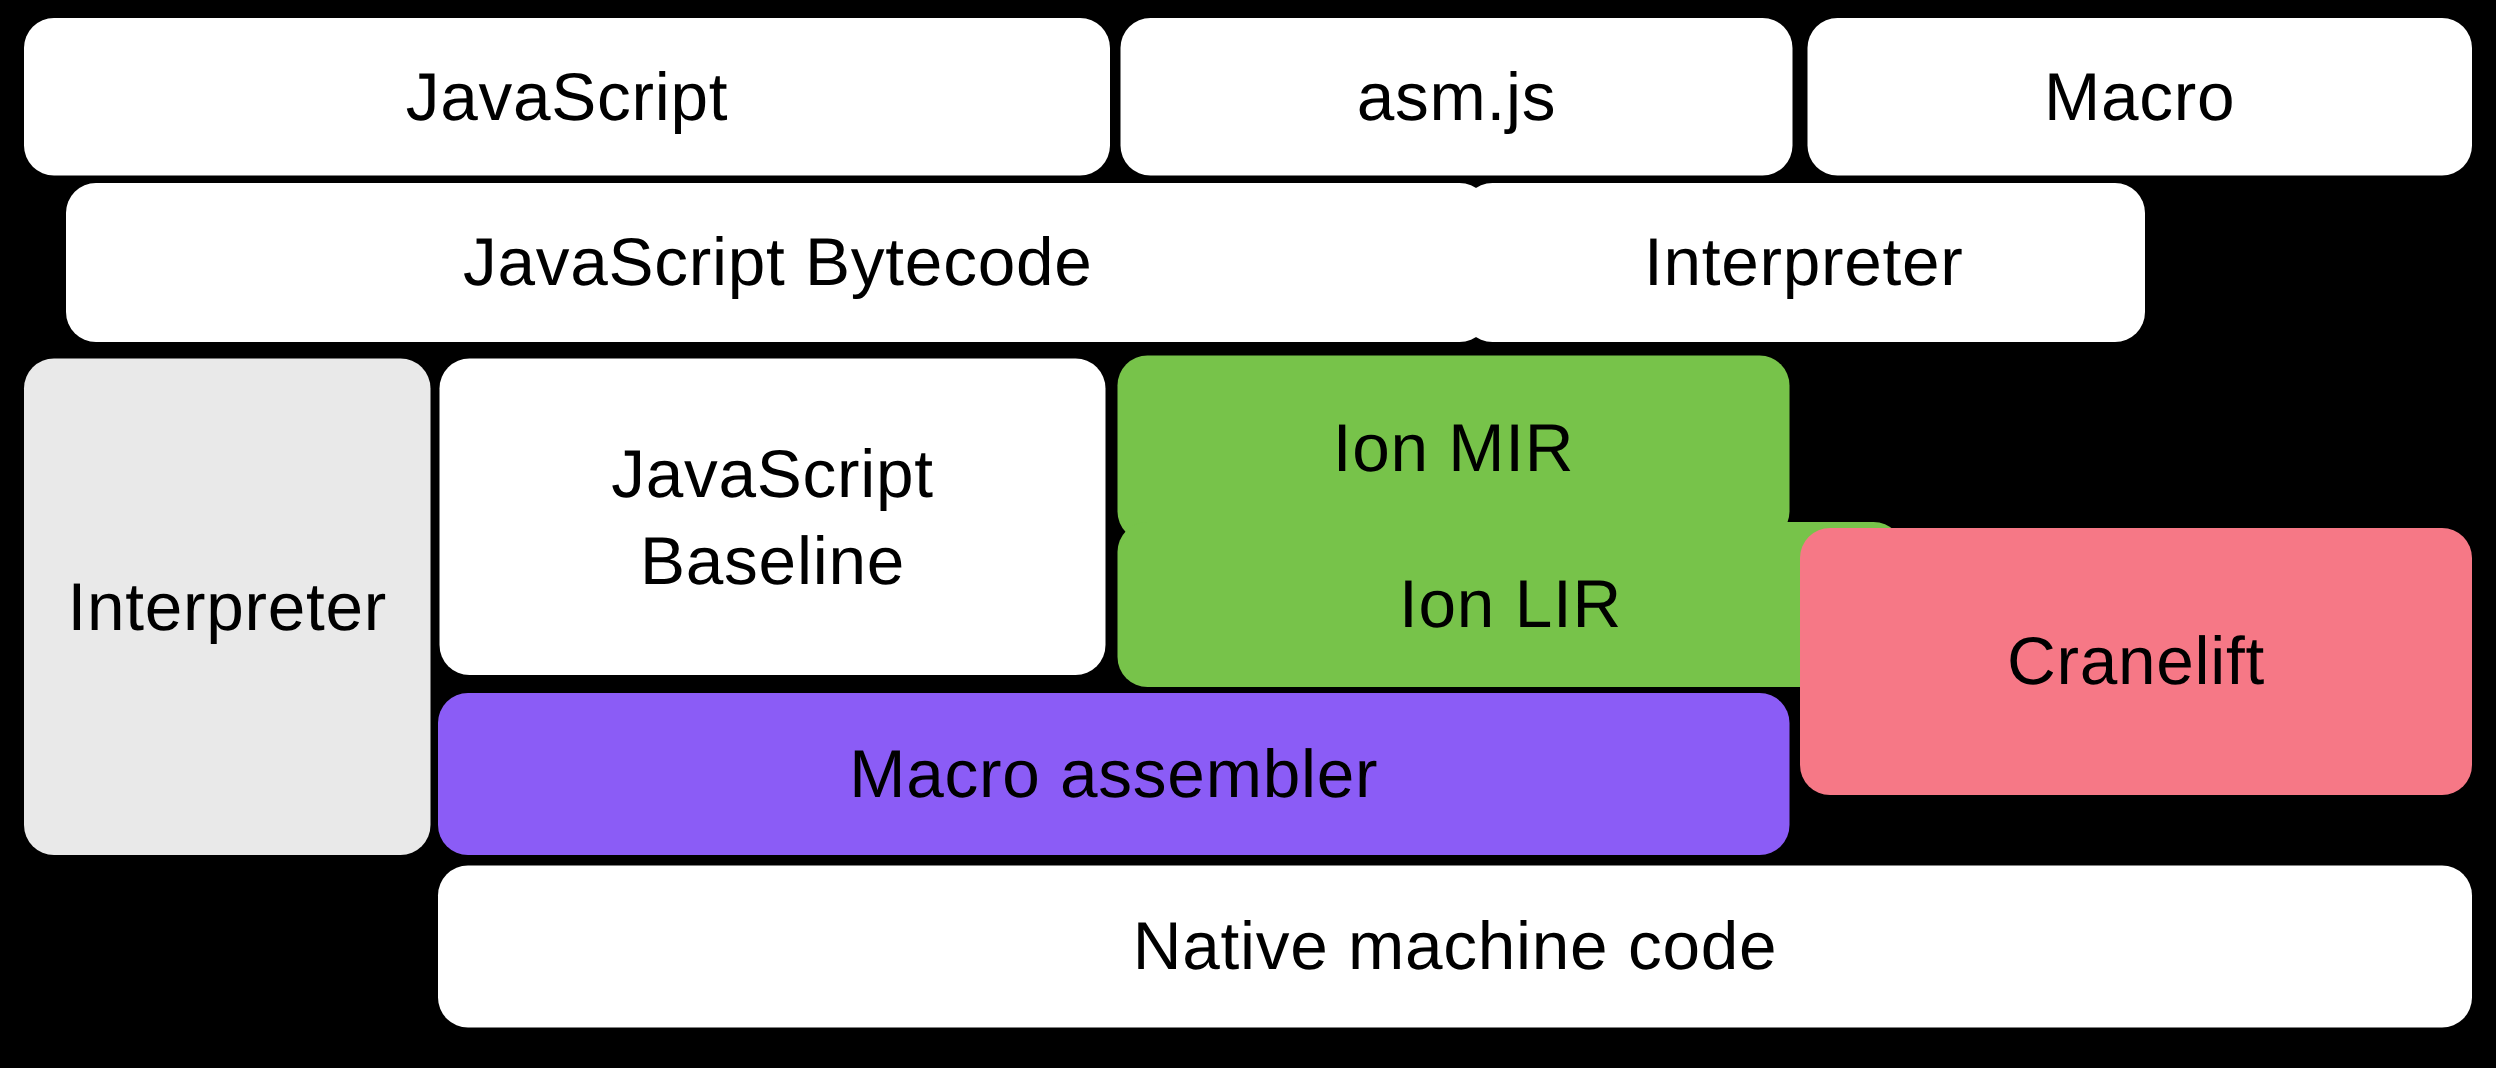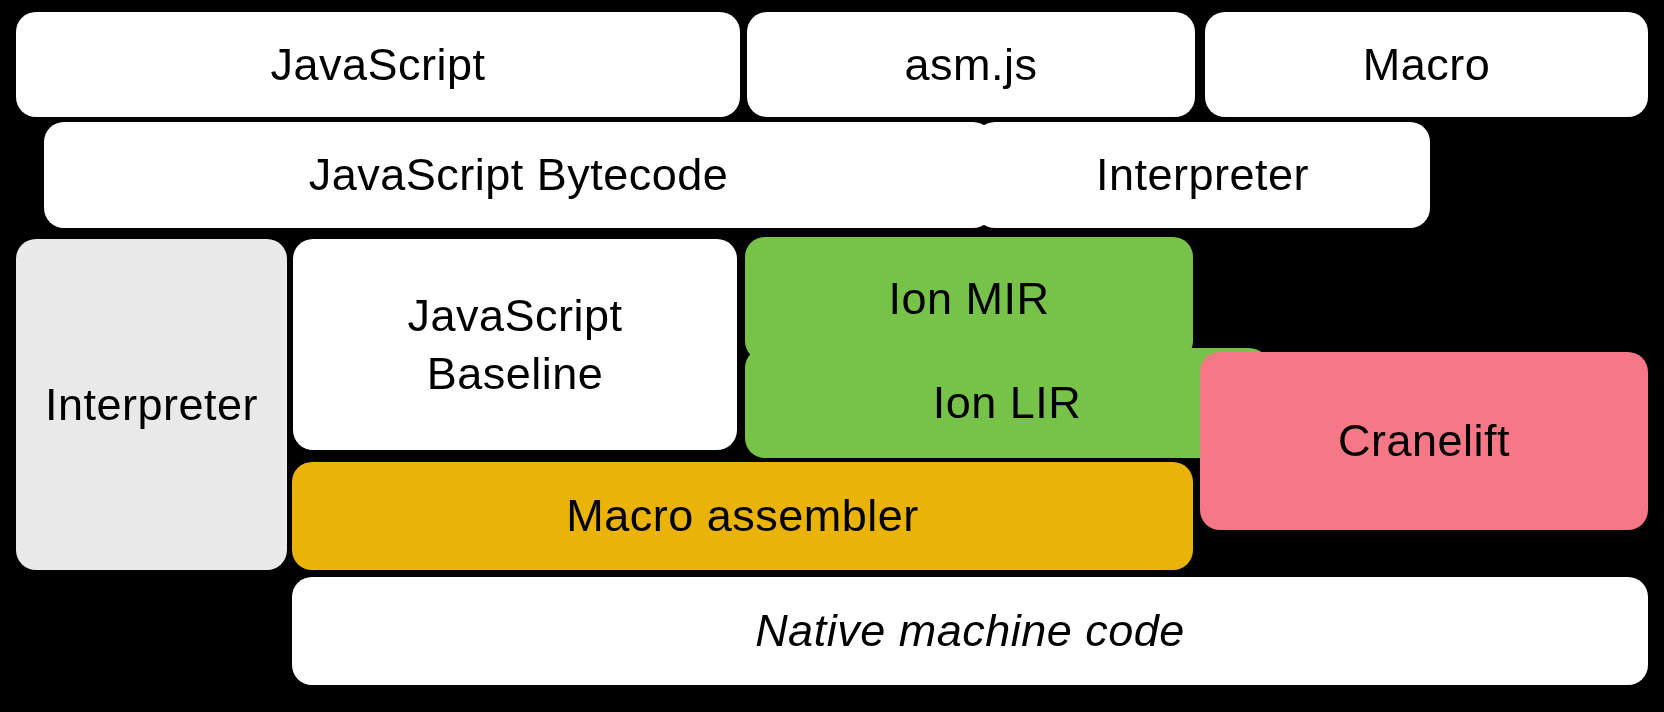--- a/index.html
+++ b/index.html
@@ -52,15 +52,15 @@
   <div class="block b-asmjs" style="background: rgb(255, 255, 255);">asm.js</div>
   <div class="block b-wasm" style="background: rgb(255, 255, 255);">Macro</div>
   <div class="block b-bytecode" style="background: rgb(255, 255, 255);">JavaScript Bytecode</div>
   <div class="block b-baldr" style="background: rgb(255, 255, 255);">Interpreter</div>
   <div class="block b-interp" style="background: rgb(233, 233, 233);">Interpreter</div>
   <div class="block b-baseline" style="background: rgb(255, 255, 255);">JavaScript
 Baseline</div>
   <div class="block b-ionmir" style="background: rgb(119, 195, 74);">Ion MIR</div>
   <div class="block b-ionlir" style="background: rgb(119, 195, 74);">Ion LIR</div>
   <div class="block b-cranelift" style="background: rgb(246, 120, 134);">Cranelift</div>
-  <div class="block b-masm" style="background: #eab308;">Macro assembler</div>
-  <div class="block b-native" style="background: rgb(255, 255, 255); font-style: italic;">Native machine code</div>
+  <div class="block b-masm" style="background: #8b5cf6;">Macro assembler</div>
+  <div class="block b-native" style="background: rgb(255, 255, 255);">Native machine code</div>
 </div>
 
 </body></html>

